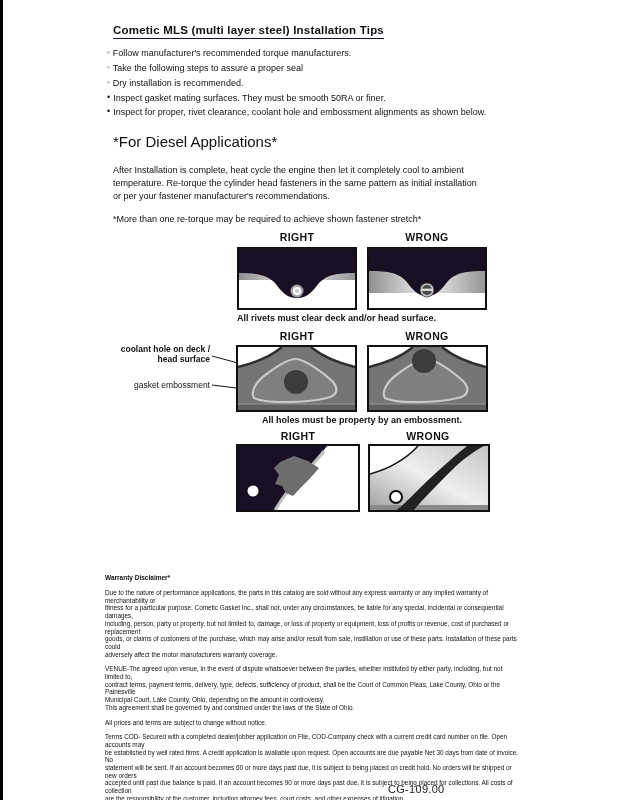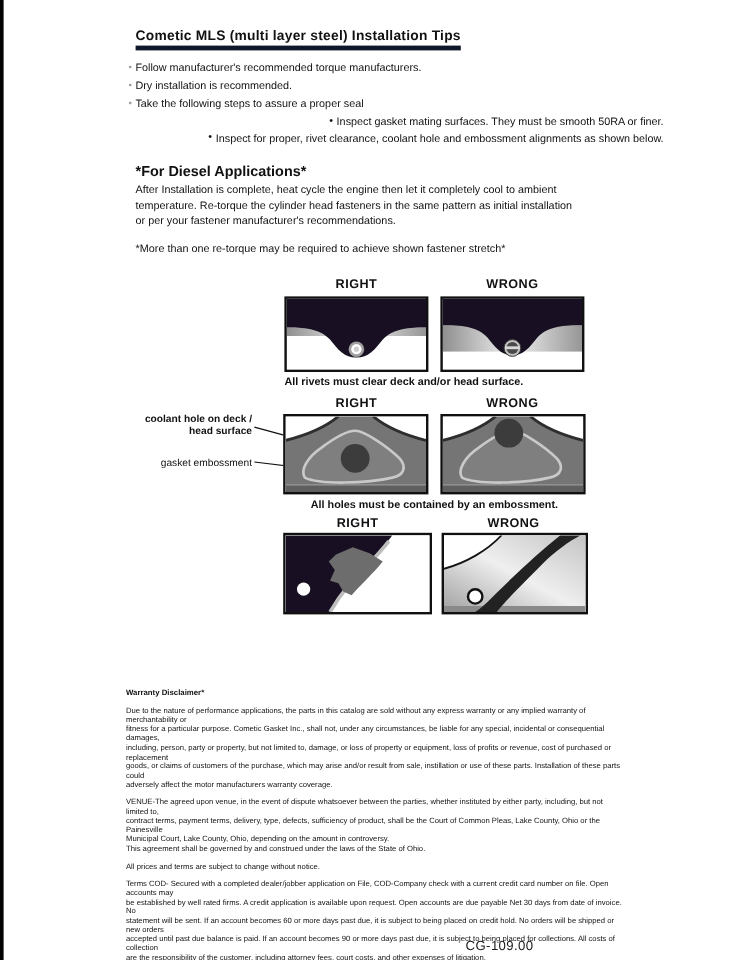--- a/index.html
+++ b/index.html
@@ -3,27 +3,27 @@
 <meta charset="utf-8">
 <style>
   * { margin:0; padding:0; box-sizing:border-box; }
   html,body { width:618px; height:800px; background:#ffffff; overflow:hidden;
               font-family:"Liberation Sans", sans-serif; color:#111; position:relative; }
   .edge { position:absolute; left:0; top:0; width:3px; height:800px; background:#000; }
 
   
   .content { position:absolute; left:107px; top:20px; width:446px; }
   .title { display:inline-block; font-size:11.5px; font-weight:700; letter-spacing:.2px;
-           border-bottom:4px solid #0f172a; padding-bottom:2px; margin:0 0 7px 6px; }
+           border-bottom:1px solid #0f172a; padding-bottom:2px; margin:0 0 7px 6px; }
   .blist { list-style:none; }
   .blist li { font-size:9px; line-height:14px; }
   .blist .b { font-size:8px; margin-right:3px; position:relative; top:-1px; }
-  .sub { margin-left:19px;text-align:right; }
+  .sub { margin-left:0; }
   .sub .b { font-size:9px; }
-  .dheading { font-size:12px; font-weight:700; margin:14px 0 2px 6px; }
+  .dheading { font-size:15px; font-weight:400; margin:14px 0 14px 6px; }
   .para { font-size:9px; line-height:13px; margin:0 0 9px 6px; white-space:pre-line; }
   .note { font-size:9px; margin:11px 0 0 6px; }
 
   
   .figs { position:absolute; left:0; top:0; width:618px; height:800px; }
   .fhdr { position:absolute; font-size:10.5px; font-weight:700; letter-spacing:.4px;
           text-align:center; width:120px; }
   .dbox { position:absolute; border:2px solid #101010; background:#fff; overflow:hidden; }
   .dbox svg { display:block; width:100%; height:100%; }
   .fcap { position:absolute; font-size:9px; font-weight:700; line-height:11px; }
@@ -38,22 +38,22 @@
 </style>
 </head>
 <body>
 
 <div class="edge"></div>
 
 <div class="content">
   <h1 class="title">Cometic MLS (multi layer steel) Installation Tips</h1>
   <ul class="blist">
     <li><span class="b">◦</span><span>Follow manufacturer's recommended torque manufacturers.</span></li>
+    <li><span class="b">◦</span><span>Take the following steps to assure a proper seal</span></li>
     <li><span class="b">◦</span><span>Dry installation is recommended.</span></li>
-    <li><span class="b">◦</span><span>Take the following steps to assure a proper seal</span></li>
     <li class="sub"><span class="b">•</span><span>Inspect gasket mating surfaces.  They must be smooth 50RA or finer.</span></li>
     <li class="sub"><span class="b">•</span><span>Inspect for proper, rivet clearance, coolant hole and embossment alignments as shown below.</span></li>
   </ul>
 
   <h2 class="dheading">*For Diesel Applications*</h2>
   <p class="para">After Installation is complete, heat cycle the engine then let it completely cool to ambient
 temperature. Re-torque the cylinder head fasteners in the same pattern as initial installation
 or per your fastener manufacturer's recommendations.</p>
   <p class="note">*More than one re-torque may be required to achieve shown fastener stretch*</p>
 </div>
@@ -123,21 +123,21 @@
       <rect x="0" y="0" width="117" height="63" fill="#ffffff"></rect>
       <path d="M0,63 V20 C16,16 32,10 44,0 L73,0 C85,10 101,16 117,20 V63 Z" fill="#757575"></path>
       <path d="M0,20 C16,16 32,10 44,0" fill="none" stroke="#2e2e2e" stroke-width="2.4"></path>
       <path d="M73,0 C85,10 101,16 117,20" fill="none" stroke="#2e2e2e" stroke-width="2.4"></path>
       <path d="M16,51 C12,45 18,34 30,26 C42,17 52,12 58,12 C66,12 86,26 95,35 C101,42 99,49 89,51 C68,56 28,57 16,51 Z" fill="#7f7f7f" stroke="#c9c9c9" stroke-width="2.2"></path>
       <circle cx="55" cy="14" r="12" fill="#3c3c3c"></circle>
       <rect x="0" y="57" width="117" height="6" fill="#5f5f5f"></rect>
       <line x1="0" y1="57" x2="117" y2="57" stroke="#9a9a9a" stroke-width="1"></line>
     </svg>
   </div>
-  <div class="fcap" style="left:236px; top:415px; width:252px; text-align:center;">All holes must be contained by an embossment.</div>
+  <div class="fcap" style="left:236px; top:415px; width:252px; text-align:center;">All holes must be property by an embossment.</div>
 
   <div class="fhdr" style="left:238px; top:430px;">RIGHT</div>
   <div class="fhdr" style="left:368px; top:430px;">WRONG</div>
 
   <div class="dbox" style="left:236px; top:444px; width:124px; height:68px;">
     <svg viewBox="0 0 120 64" preserveAspectRatio="none">
       <rect x="0" y="0" width="120" height="64" fill="#ffffff"></rect>
       <path d="M0,0 H89 C77,17 58,32 46,49 C42,55 40,60 38,64 H0 Z" fill="#181022"></path>
       <path d="M86,5 C74,21 56,36 44,53 C41,58 39,61 37,64" fill="none" stroke="#bdbdbd" stroke-width="3"></path>
       <path d="M42,16 L56,10 L70,15 L81,22 C73,32 62,42 55,50 L48,47 L44,40 L37,38 L41,29 L36,22 Z" fill="#6d6d6d"></path>

